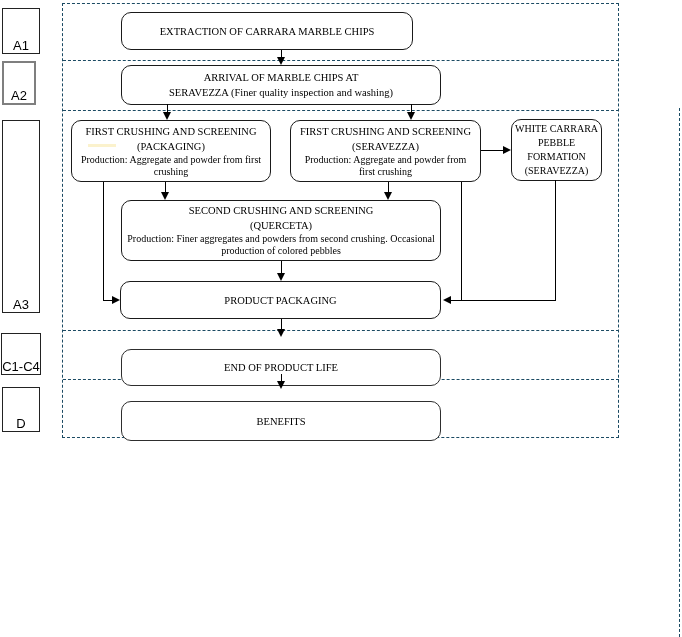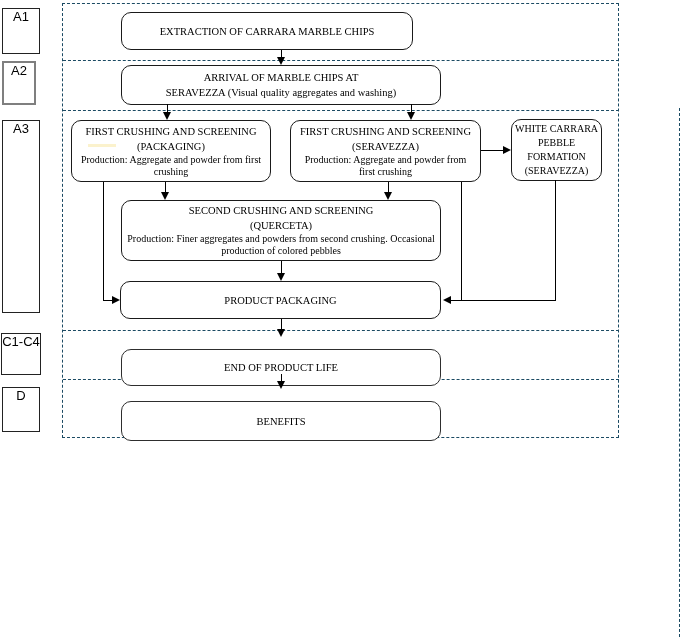--- a/index.html
+++ b/index.html
@@ -1,20 +1,20 @@
 <!DOCTYPE html>
 <html><head>
 <meta charset="utf-8">
 <style>
   html,body{margin:0;padding:0;background:#fff;}
   .canvas{position:relative;width:682px;height:637px;background:#ffffff;overflow:hidden;
           font-family:"Liberation Serif",serif;color:#000;}
   
   .stage{position:absolute;background:#fff;border:1.5px solid #222;box-sizing:border-box;
-         display:flex;align-items:flex-start;justify-content:center;
+         display:flex;align-items:flex-end;justify-content:center;
          font-family:"Liberation Sans",sans-serif;font-size:13px;}
   
   .frame{position:absolute;left:62px;top:3px;width:557px;height:435px;
          border:1px dashed #1b4a63;box-sizing:border-box;}
   .divider{position:absolute;left:63px;width:556px;height:0;border-top:1px dashed #1b4a63;}
   .clipped{position:absolute;left:679px;top:108px;height:529px;width:0;border-left:1px dashed #1b4a63;}
   
   .node{position:absolute;background:#fff;border:1.3px solid #1a1a1a;border-radius:10px;
         box-sizing:border-box;display:flex;flex-direction:column;align-items:center;
         justify-content:center;text-align:center;font-size:10.5px;line-height:15px;
@@ -58,21 +58,21 @@
   <div class="divider" style="top:330px;"></div>
   <div class="divider" style="top:379px;"></div>
   <div class="clipped"></div>
 
   <div class="node" style="left:121px;top:12px;width:292px;height:38px;">
     <span>EXTRACTION OF CARRARA MARBLE CHIPS</span>
   </div>
 
   <div class="node" style="left:121px;top:65px;width:320px;height:40px;">
     <span>ARRIVAL OF MARBLE CHIPS AT</span>
-    <span>SERAVEZZA (Visual quality aggregates and washing)</span>
+    <span>SERAVEZZA (Finer quality inspection and washing)</span>
   </div>
 
   <div class="node" style="left:71px;top:120px;width:200px;height:62px;">
     <span>FIRST CRUSHING AND SCREENING</span>
     <span>(PACKAGING)</span>
     <span class="prod">Production: Aggregate and powder from first crushing</span>
   </div>
 
   <div class="node" style="left:290px;top:120px;width:191px;height:62px;">
     <span>FIRST CRUSHING AND SCREENING</span>

